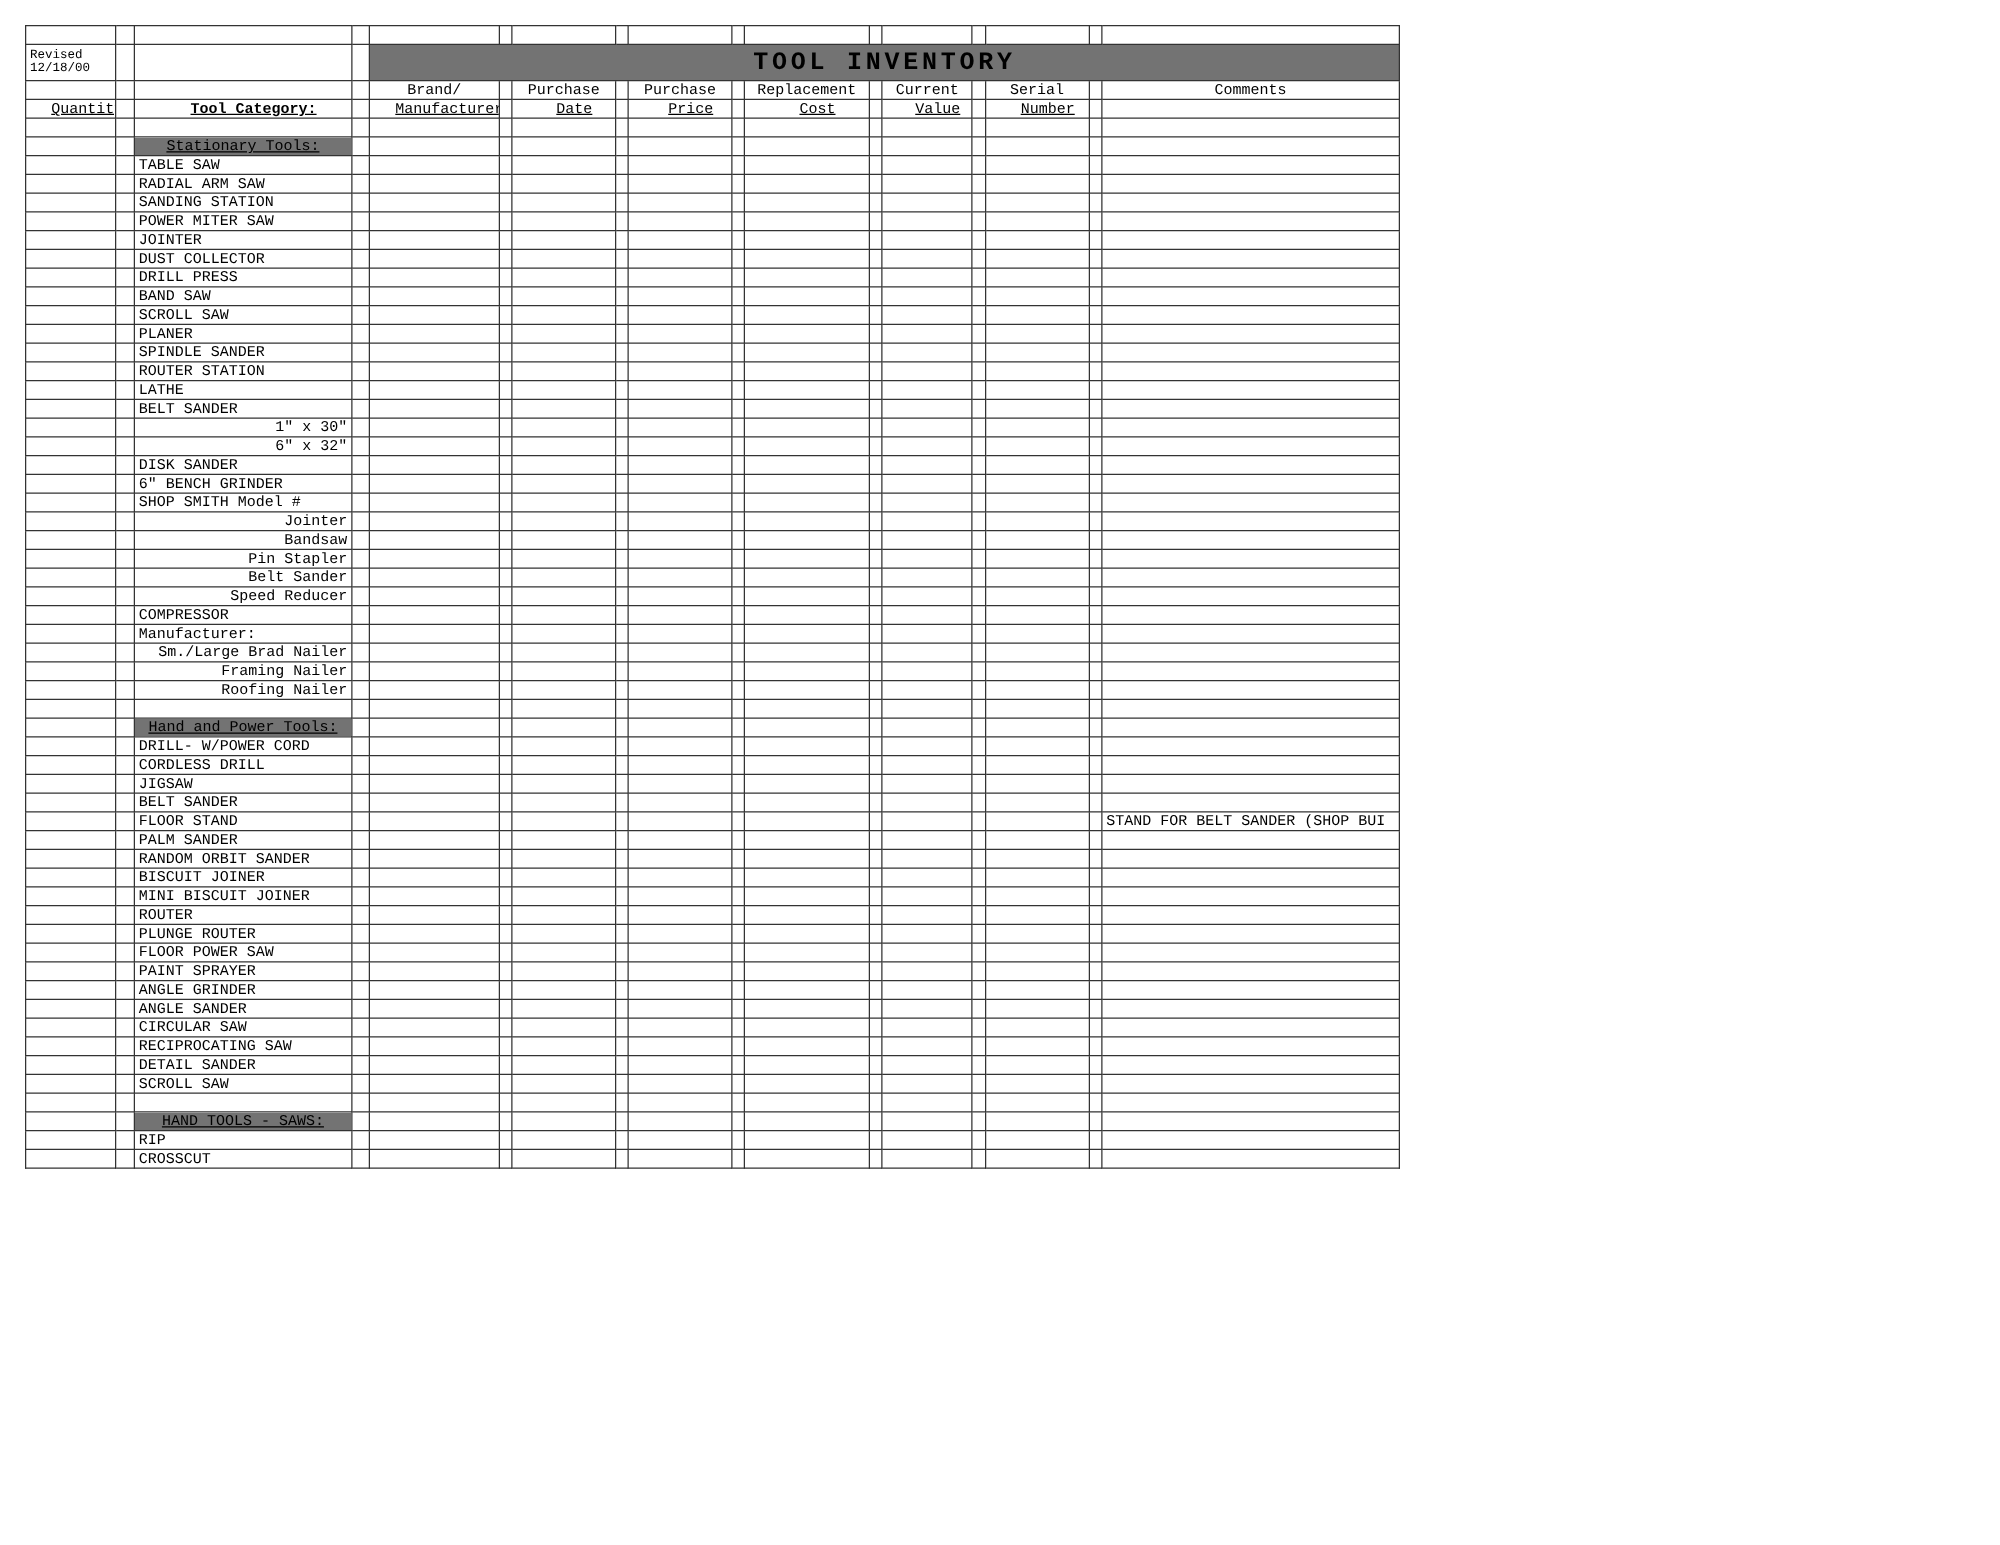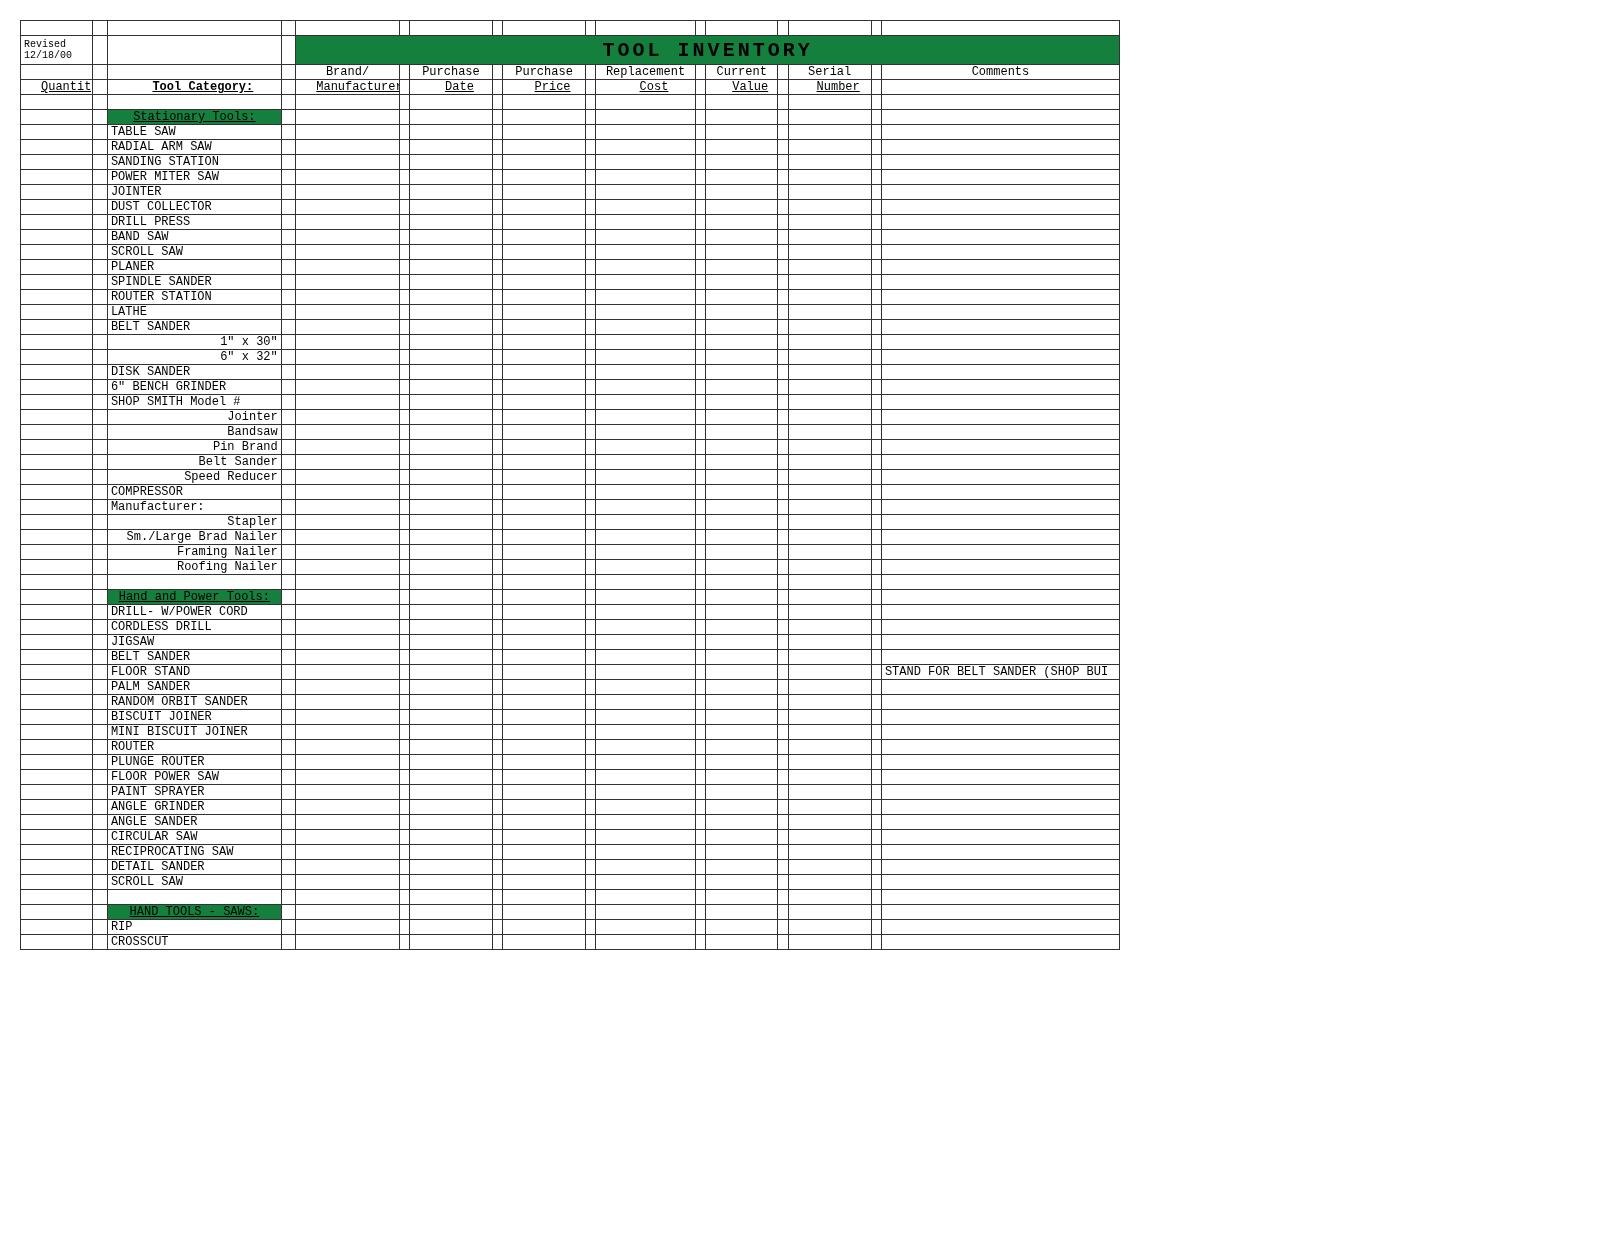--- a/index.html
+++ b/index.html
@@ -34,21 +34,21 @@
   col.c-price  { width: 80px; }
   col.c-gap5   { width: 10px; }
   col.c-repl   { width: 96px; }
   col.c-gap6   { width: 10px; }
   col.c-curval { width: 70px; }
   col.c-gap7   { width: 10px; }
   col.c-serial { width: 80px; }
   col.c-gap8   { width: 10px; }
   col.c-comm   { width: 230px; }
 
-  .hl-yellow { background: #15803d; }
+  .hl-yellow { background: #737373; }
   .title-cell {
     text-align: center;
     font-weight: bold;
     font-family: "Courier New", monospace;
     font-size: 20px;
     letter-spacing: 3px;
   }
   .hdr-center { text-align: center; margin-top: 12px; }
   .hdr-underline { text-decoration: underline; padding-left: 20px; }
   .bold { font-weight: bold; }
@@ -583,21 +583,21 @@
         <td class="narrow-gap"></td>
         <td></td>
         <td class="narrow-gap"></td>
         <td></td>
         <td class="narrow-gap"></td>
         <td class="left"></td>
       </tr>
       <tr>
         <td></td>
         <td class="narrow-gap"></td>
-        <td class="right">Pin Brand</td>
+        <td class="right">Pin Stapler</td>
         <td class="narrow-gap"></td>
         <td></td>
         <td class="narrow-gap"></td>
         <td></td>
         <td class="narrow-gap"></td>
         <td></td>
         <td class="narrow-gap"></td>
         <td></td>
         <td class="narrow-gap"></td>
         <td></td>
@@ -660,39 +660,20 @@
         <td></td>
         <td class="narrow-gap"></td>
         <td></td>
         <td class="narrow-gap"></td>
         <td class="left"></td>
       </tr>
       <tr>
         <td></td>
         <td class="narrow-gap"></td>
         <td class="left">Manufacturer:</td>
-        <td class="narrow-gap"></td>
-        <td></td>
-        <td class="narrow-gap"></td>
-        <td></td>
-        <td class="narrow-gap"></td>
-        <td></td>
-        <td class="narrow-gap"></td>
-        <td></td>
-        <td class="narrow-gap"></td>
-        <td></td>
-        <td class="narrow-gap"></td>
-        <td></td>
-        <td class="narrow-gap"></td>
-        <td class="left"></td>
-      </tr>
-      <tr>
-        <td></td>
-        <td class="narrow-gap"></td>
-        <td class="right">Stapler</td>
         <td class="narrow-gap"></td>
         <td></td>
         <td class="narrow-gap"></td>
         <td></td>
         <td class="narrow-gap"></td>
         <td></td>
         <td class="narrow-gap"></td>
         <td></td>
         <td class="narrow-gap"></td>
         <td></td>

